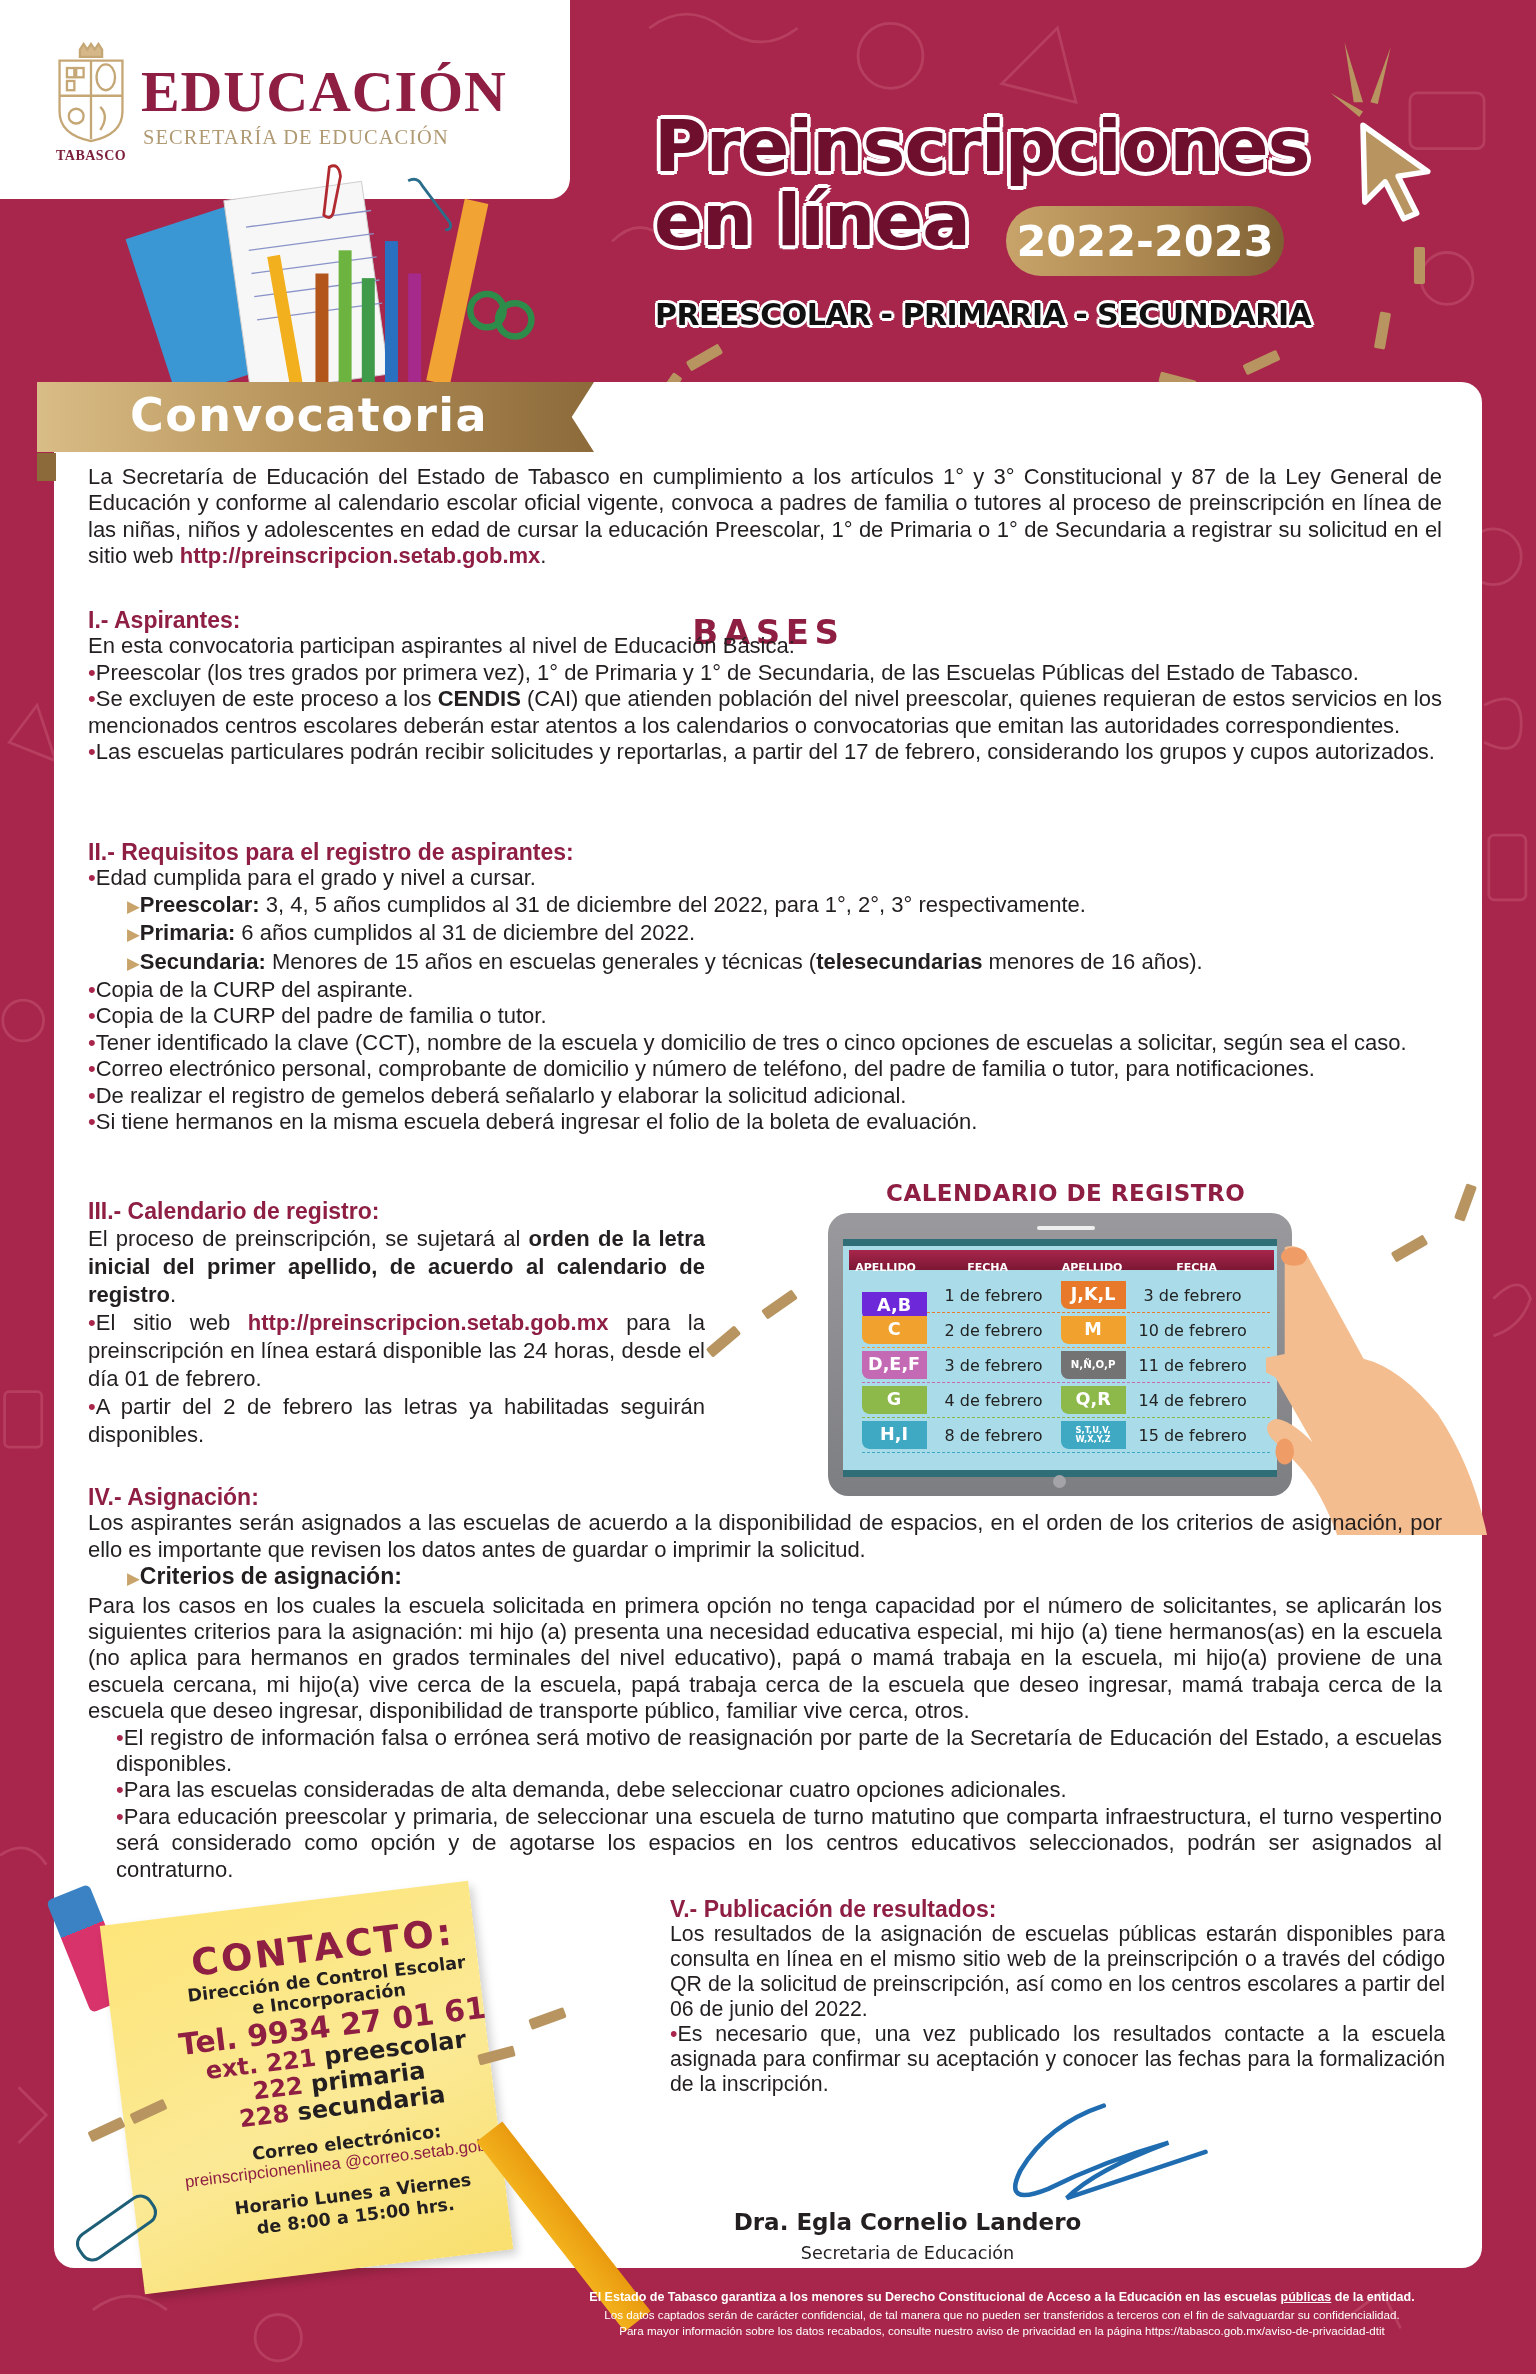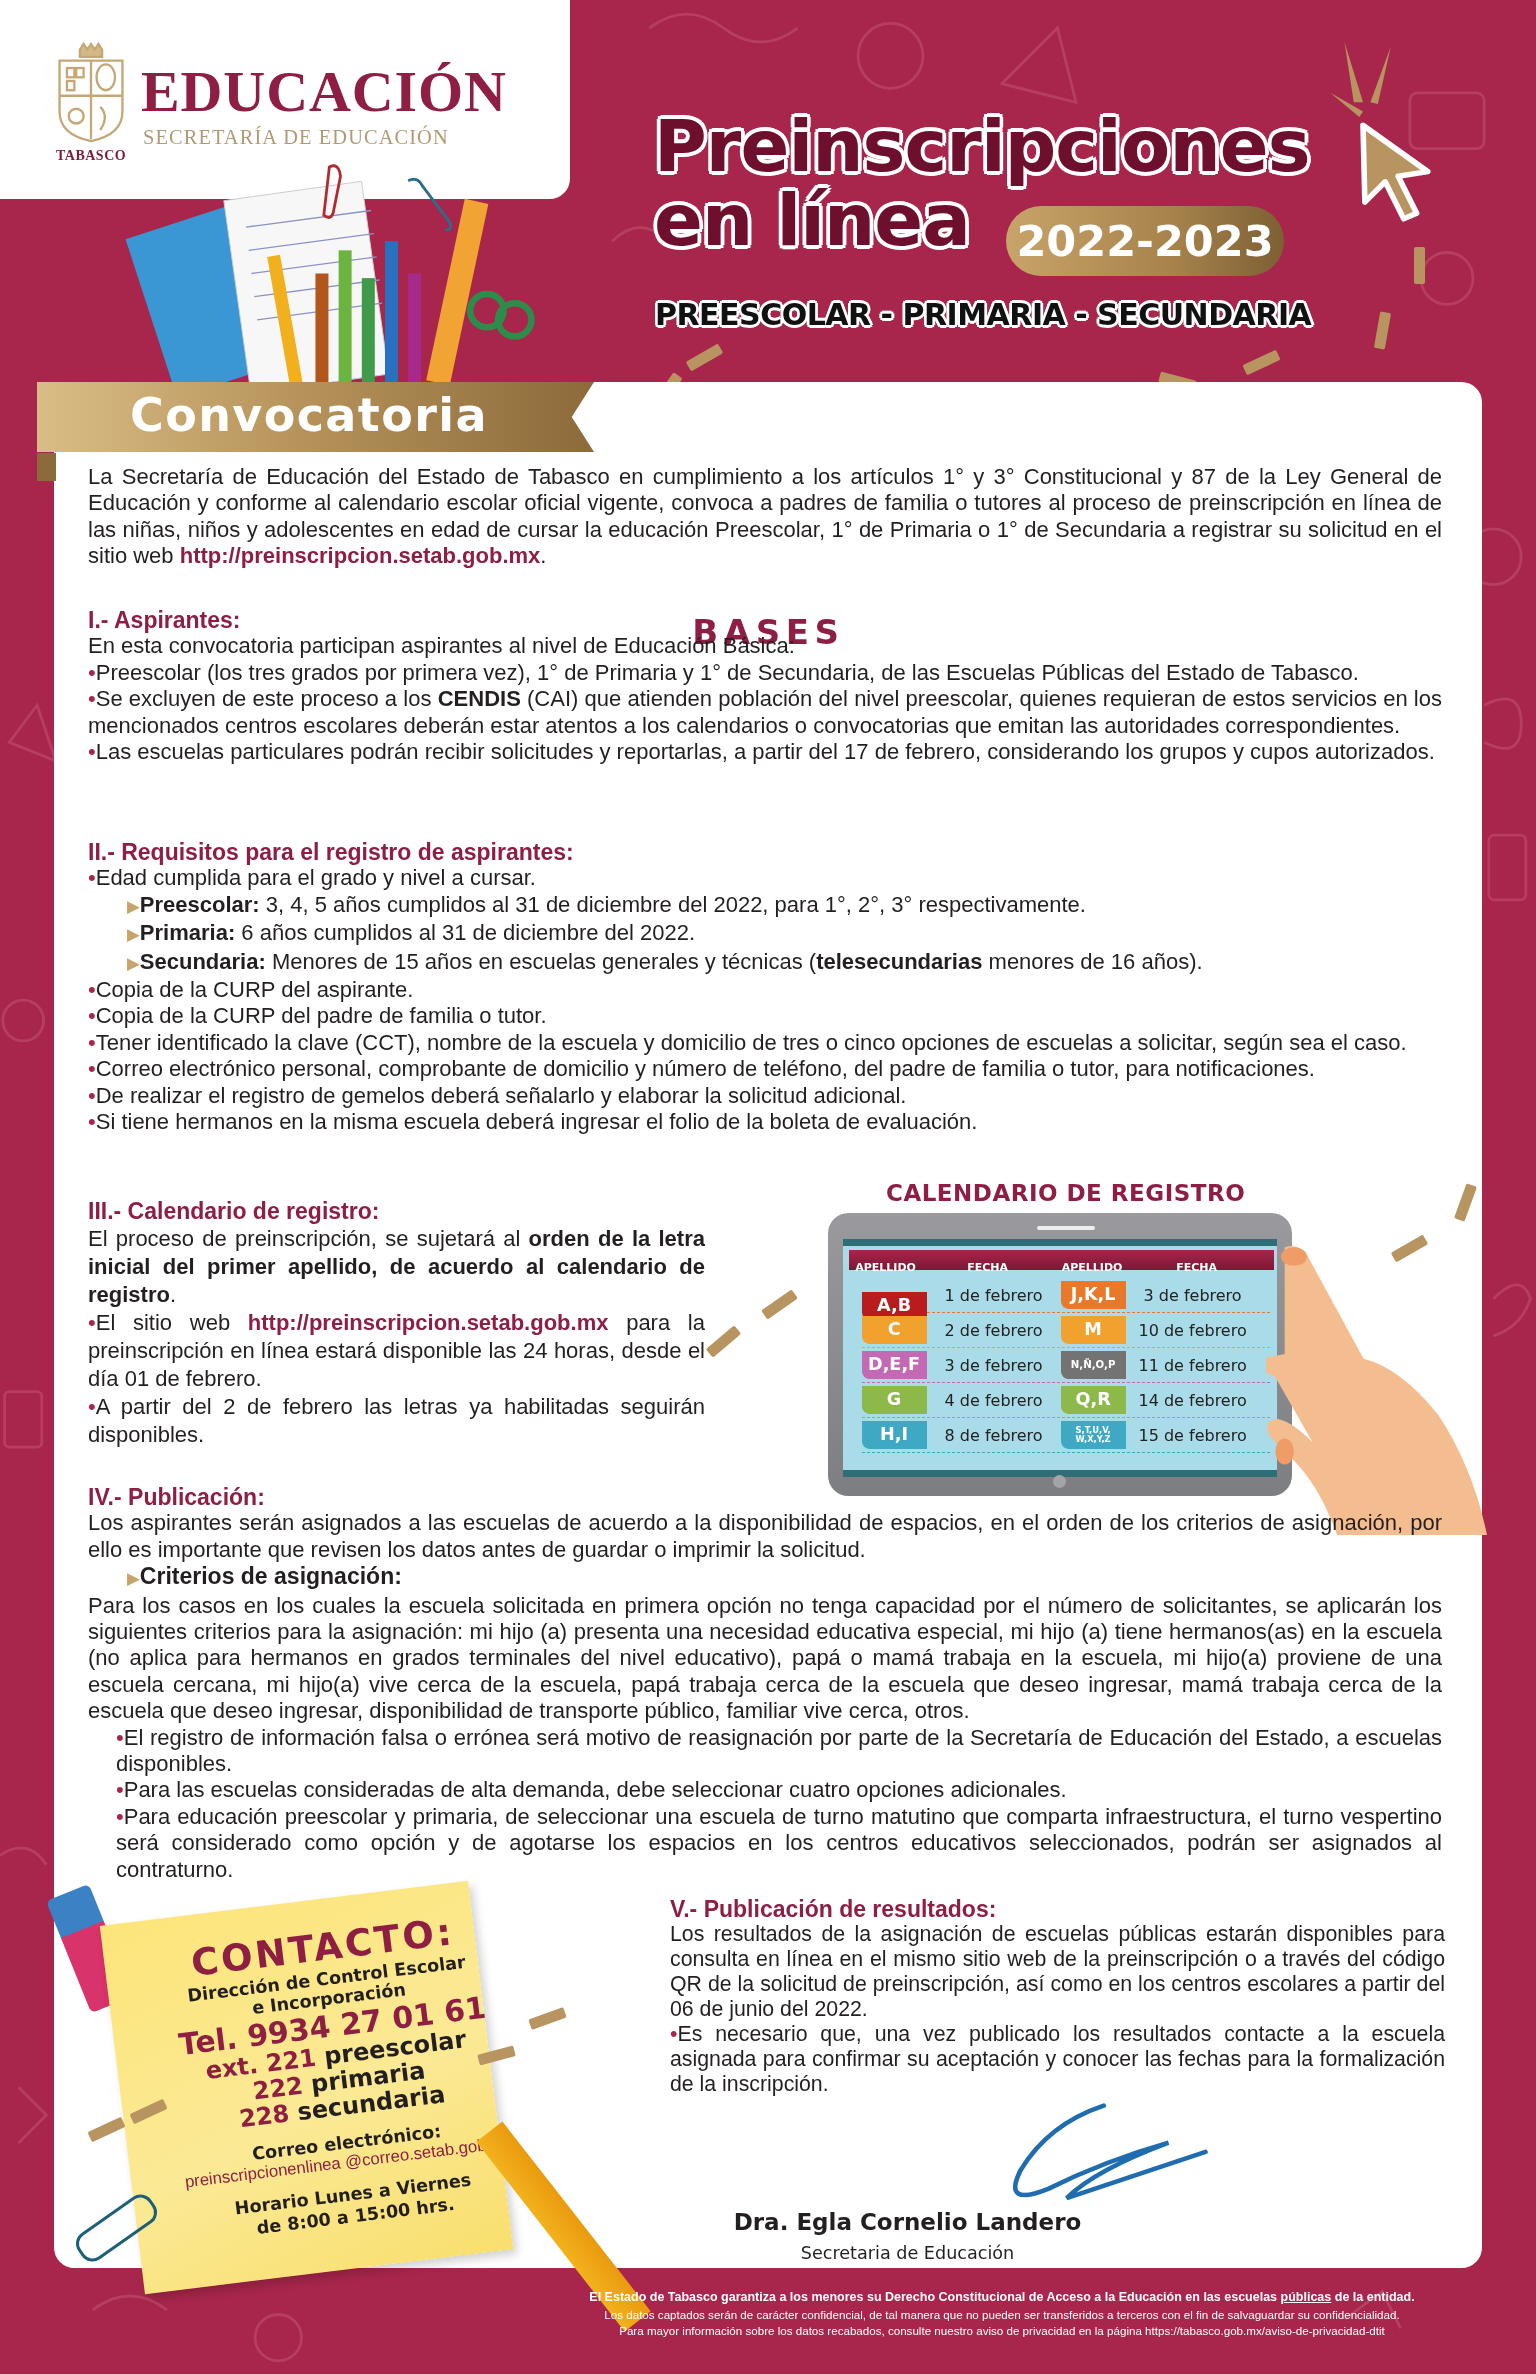--- a/index.html
+++ b/index.html
@@ -292,21 +292,21 @@
   <div class="tablet-speaker"></div>
   <div class="tablet-screen">
     <div class="cal-head">
       <span style="width:74px">APELLIDO</span>
       <span style="width:130px">FECHA</span>
       <span style="width:79px">APELLIDO</span>
       <span style="width:130px">FECHA</span>
     </div>
     <div class="cal-rows" id="cal-rows">
         <div class="cal-row" style="border-bottom: 1.9px dashed rgb(232, 121, 42);">
-          <div class="cal-cell-letter" style="background: #b91c1c; margin-top: 21px;">A,B</div>
+          <div class="cal-cell-letter" style="background: #6d28d9; margin-top: 21px;">A,B</div>
           <div class="cal-cell-date">1 de febrero</div>
           <div class="cal-cell-letter" style="background: rgb(232, 121, 42);">J,K,L</div>
           <div class="cal-cell-date">3 de febrero</div>
         </div>
         <div class="cal-row" style="border-bottom: 1.9px dashed rgb(240, 161, 46);">
           <div class="cal-cell-letter" style="background: rgb(240, 161, 46);">C</div>
           <div class="cal-cell-date">2 de febrero</div>
           <div class="cal-cell-letter" style="background: rgb(240, 161, 46);">M</div>
           <div class="cal-cell-date">10 de febrero</div>
         </div>
@@ -332,21 +332,21 @@
   </div>
   <div class="tablet-button"></div>
 </div>
 <svg class="hand" viewBox="0 0 240 320">
   <path d="M20 10 q15 -5 25 10 l60 110 q40 10 80 60 q40 60 55 140 l-160 0 q-20 -60 -50 -90 l-25 -25 q-10 -15 5 -20 q15 0 40 25 l-40 -70 l-10 -5 q-15 -5 -5 -15 l25 -5 z" fill="#f4bd8f"></path>
   <ellipse cx="30" cy="20" rx="14" ry="10" fill="#ef9c66"></ellipse>
   <ellipse cx="20" cy="230" rx="10" ry="14" fill="#ef9c66"></ellipse>
 </svg>
 
 <div class="text justify" style="left:88px; top:1484px; width:1354px;">
-  <div class="heading">IV.- Publicación:</div>
+  <div class="heading">IV.- Asignación:</div>
   <div>Los aspirantes serán asignados a las escuelas de acuerdo a la disponibilidad de espacios, en el orden de los criterios de asignación, por ello es importante que revisen los datos antes de guardar o imprimir la solicitud.</div>
   <div class="indent" style="font-size:23px;"><span class="arrow">▶</span><b>Criterios de asignación:</b></div>
   <div>Para los casos en los cuales la escuela solicitada en primera opción no tenga capacidad por el número de solicitantes, se aplicarán los siguientes criterios para la asignación: mi hijo (a) presenta una necesidad educativa especial, mi hijo (a) tiene hermanos(as) en la escuela (no aplica para hermanos en grados terminales del nivel educativo), papá o mamá trabaja en la escuela, mi hijo(a) proviene de una escuela cercana, mi hijo(a) vive cerca de la escuela, papá trabaja cerca de la escuela que deseo ingresar, mamá trabaja cerca de la escuela que deseo ingresar, disponibilidad de transporte público, familiar vive cerca, otros.</div>
   <div class="indent" style="padding-left:28px;"><span class="bullet">•</span><span>El registro de información falsa o errónea será motivo de reasignación por parte de la Secretaría de Educación del Estado, a escuelas disponibles.</span></div>
   <div class="indent" style="padding-left:28px;"><span class="bullet">•</span><span>Para las escuelas consideradas de alta demanda, debe seleccionar cuatro opciones adicionales.</span></div>
   <div class="indent" style="padding-left:28px;"><span class="bullet">•</span><span>Para educación preescolar y primaria, de seleccionar una escuela de turno matutino que comparta infraestructura, el turno vespertino será considerado como opción y de agotarse los espacios en los centros educativos seleccionados, podrán ser asignados al contraturno.</span></div>
 </div>
 
 <div class="text justify" style="left:670px; top:1897px; width:775px; font-size:21.3px; line-height:25px;">
   <div class="heading">V.- Publicación de resultados:</div>

